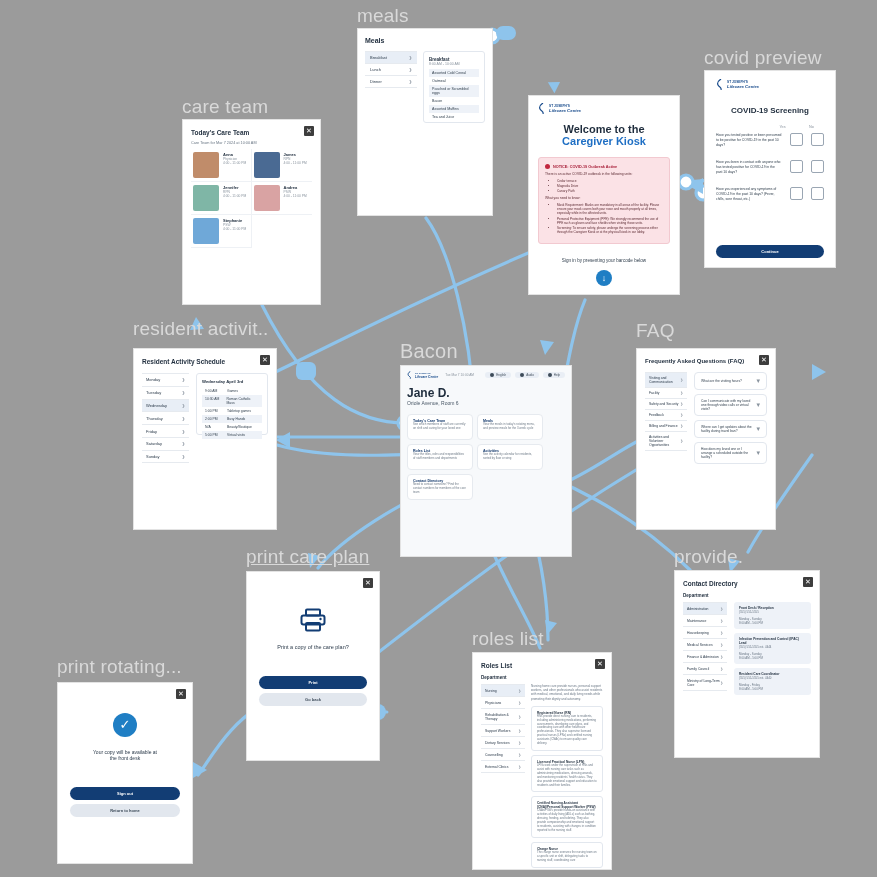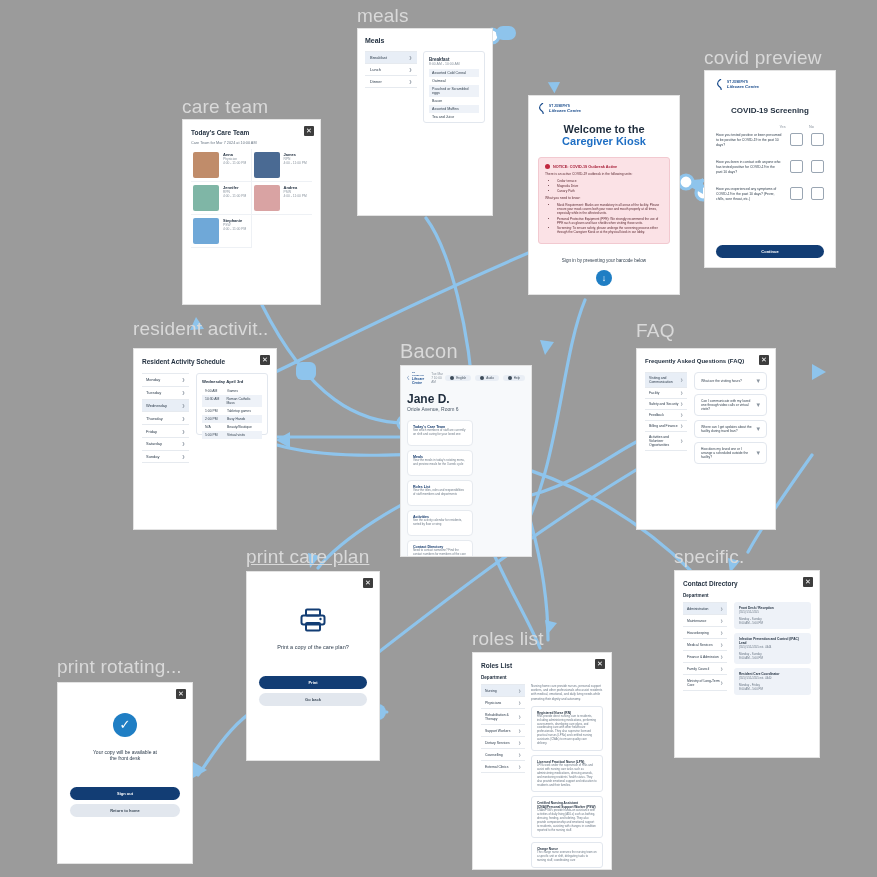--- a/index.html
+++ b/index.html
@@ -451,21 +451,21 @@
           <div class="striperow alt" style="display:flex; font-size:3.4px;">
               <span style="width:22px;">5:00 PM</span>
               <span>Virtual visits</span>
             </div>
         </div>
       </div>
     </div>
   </div>
 
   <div class="flabel" style="left:400px; top:340px; font-size:20px;">Bacon</div>
-  <div class="frame gray" style="left:400px; top:365px; width:132px; height:192px;">
+  <div class="frame gray" style="left:400px; top:365px; width:172px; height:192px;">
     <div style="padding:5px 6px;">
       <div style="display:flex; align-items:center; justify-content:space-between;">
         <div style="display:flex; gap:2px; align-items:center;">
           <svg width="6" height="8" viewBox="0 0 9 11">
             <path d="M5 0 C2 2 1 4 2 6 C3 8 6 8 5 11" stroke="#174a8b" stroke-width="1.4" fill="none"></path>
           </svg>
           <div>
             <div class="logo" style="font-size:2.4px; font-style:normal;">ST JOSEPH'S</div>
             <div class="logo" style="font-size:3.2px;">Lifecare Centre</div>
           </div>
@@ -652,21 +652,21 @@
           </div>
           <div class="rolecard">
             <div class="rn" style="font-size:3.2px;">Charge Nurse</div>
             <div class="rd" style="font-size:2.8px; line-height:1.4;">The charge nurse oversees the nursing team on a specific unit or shift, delegating tasks to nursing staff, coordinating care</div>
           </div>
         </div>
       </div>
     </div>
   </div>
 
-  <div class="flabel" style="left:674px; top:546px;">specific.</div>
+  <div class="flabel" style="left:674px; top:546px;">provide.</div>
   <div class="frame" style="left:674px; top:570px; width:146px; height:188px;">
     <div class="closebtn">✕</div>
     <div style="padding:9px 8px;">
       <div class="h1" style="font-size:6.5px;">Contact Directory</div>
       <div class="h1" style="font-size:4.6px; margin:6px 0 4px;">Department</div>
       <div style="display:flex; gap:7px;">
         <div style="width:44px;" class="menu">
           <div class="menurow active" style="font-size:3.4px; padding:3.5px 4px;">
               <span>Administration</span>
               <span class="chev" style="font-size:3.4px;">❯</span>

